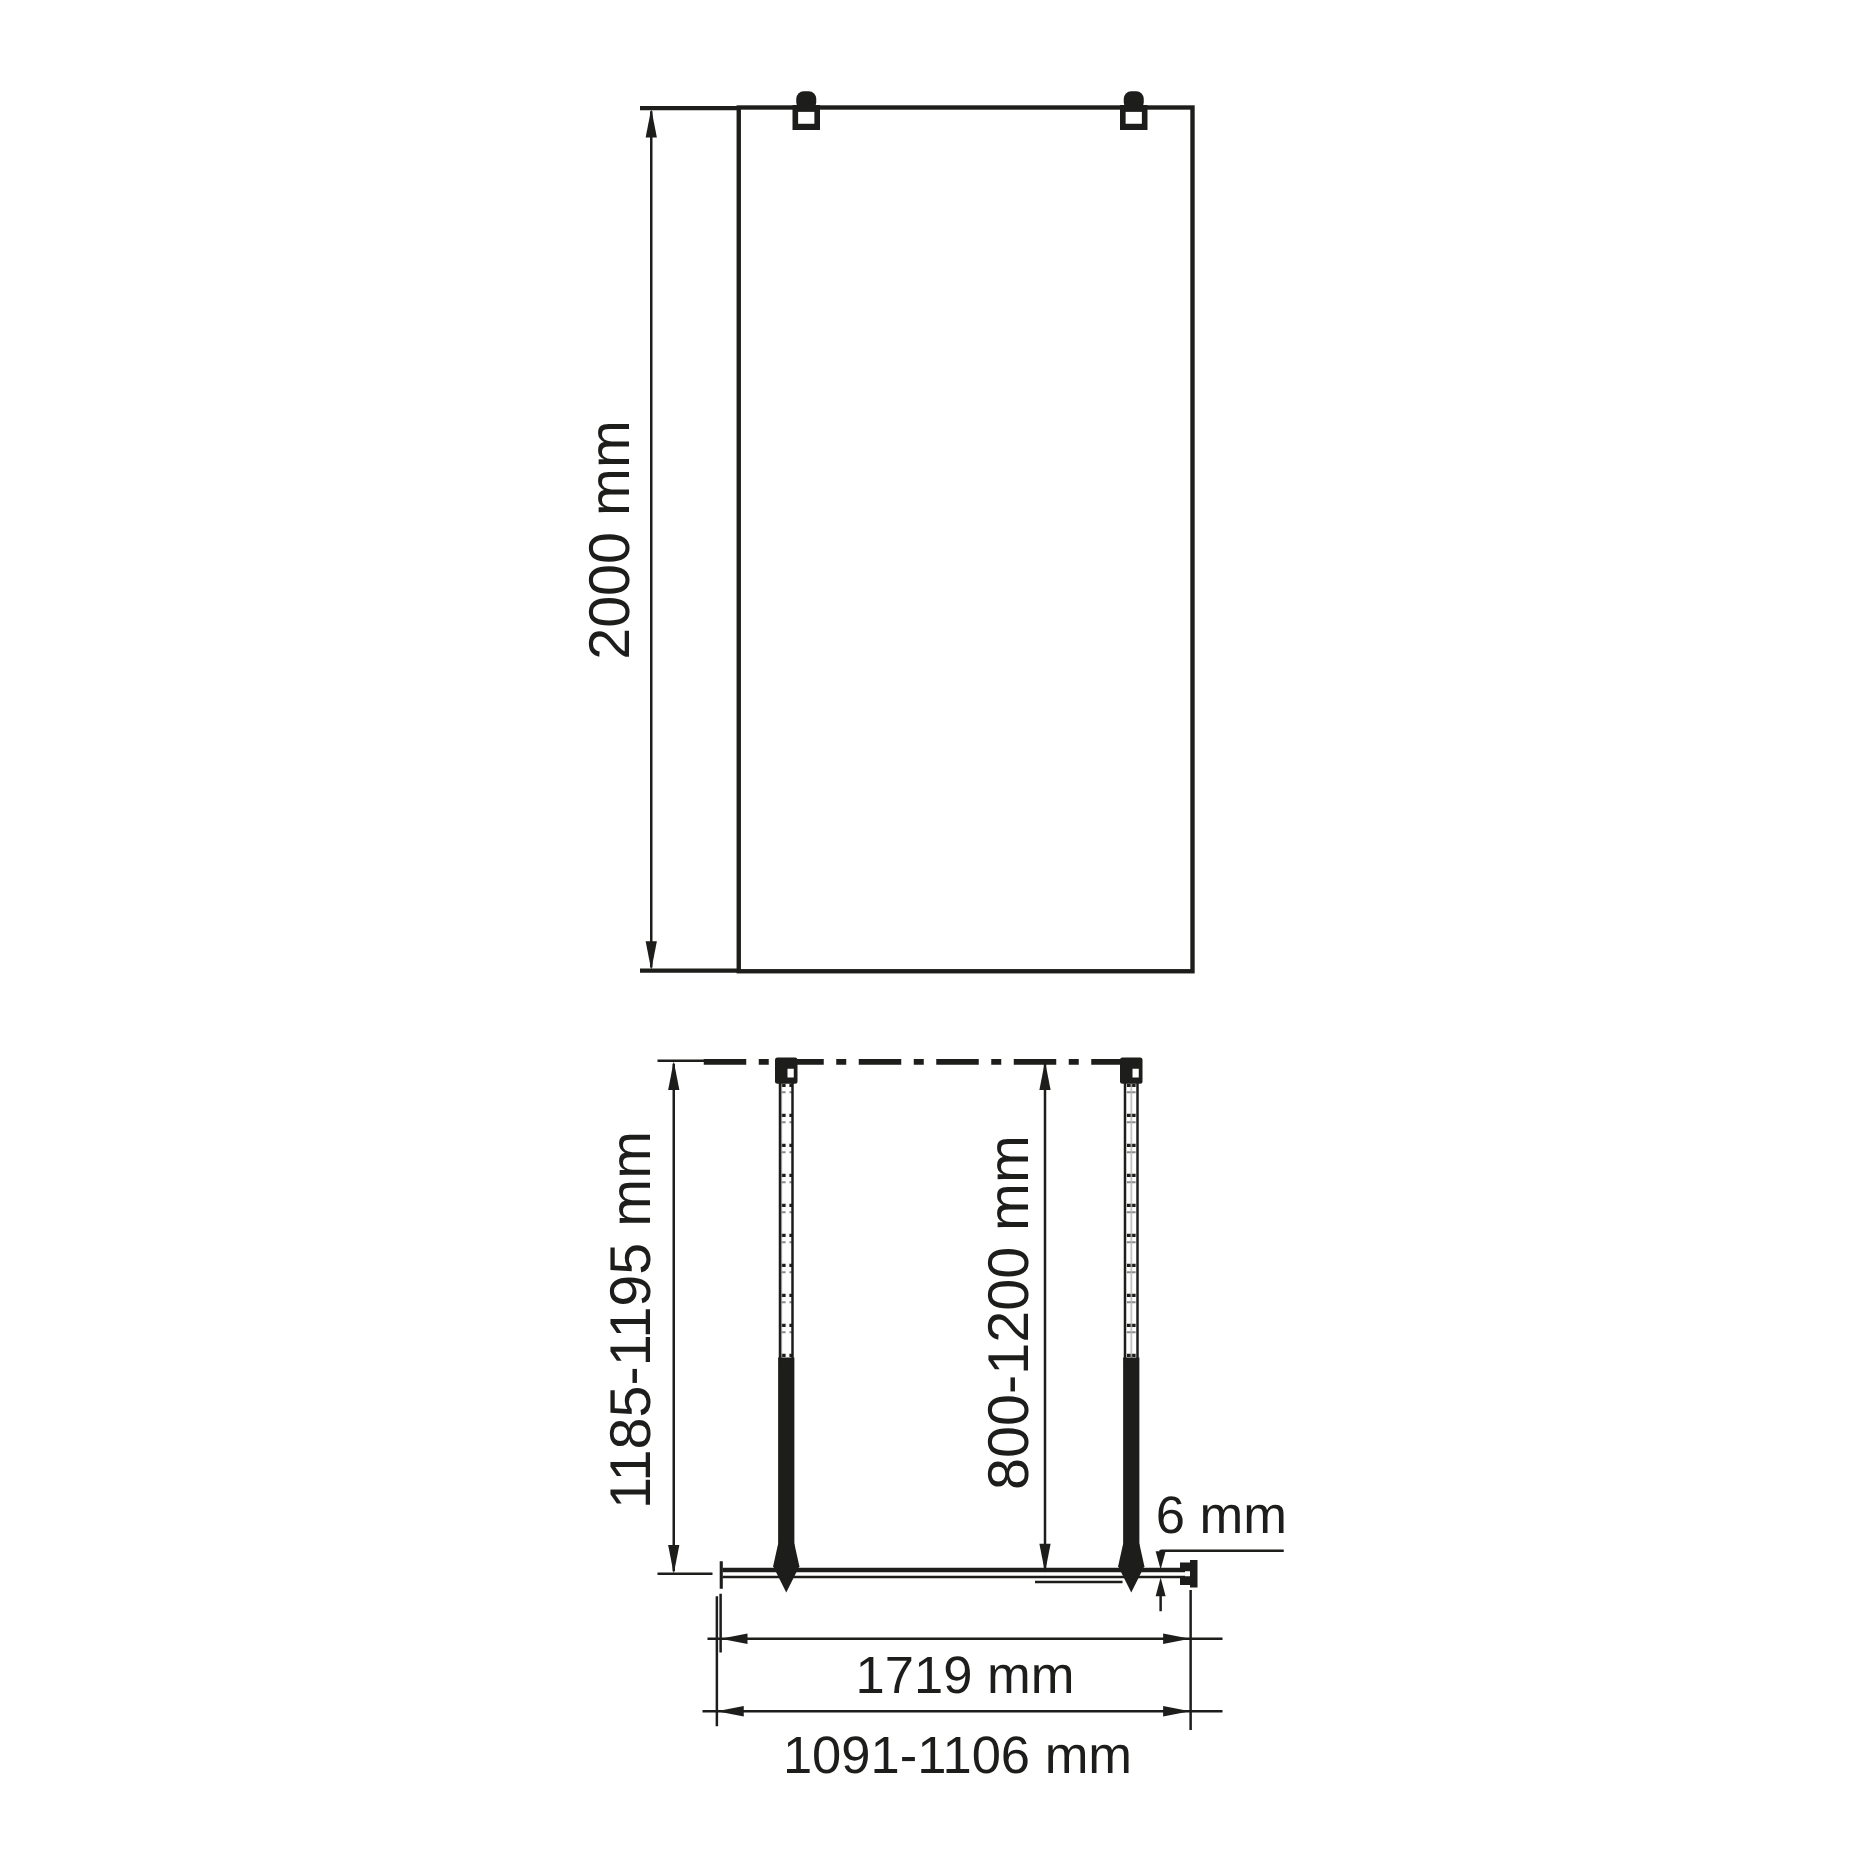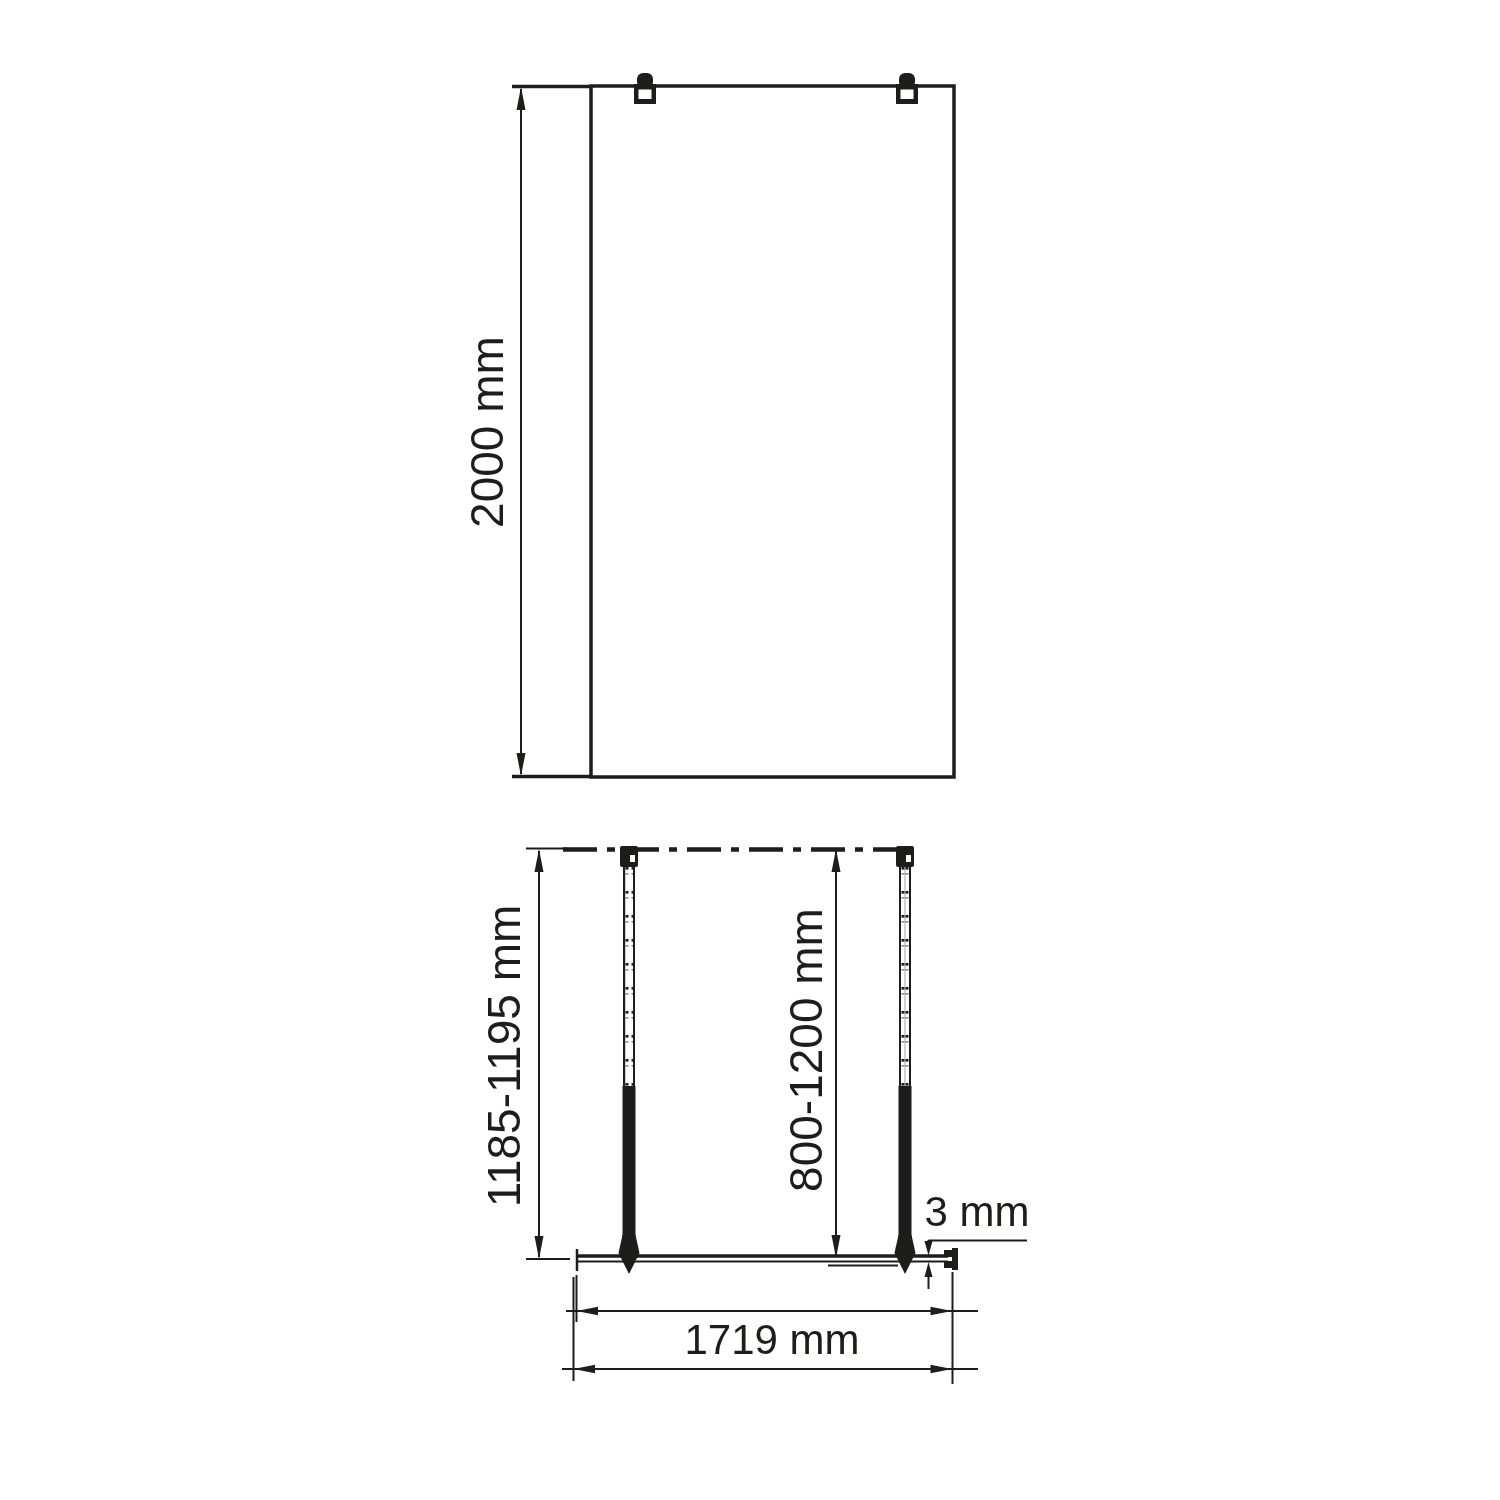--- a/index.html
+++ b/index.html
@@ -130,17 +130,18 @@
       <line x1="952.5" y1="1272" x2="952.5" y2="1384" stroke="#1d1d1b" stroke-width="2"></line>
     </g>
   </svg>
 
   <div class="lbl rot" style="left:487px;top:432px">2000 mm</div>
 
   <div class="lbl rot" style="left:504px;top:1056px">1185-1195 mm</div>
 
   <div class="lbl rot" style="left:806px;top:1050px">800-1200 mm</div>
 
-  <div class="lbl" style="left:977px;top:1212px">3 mm</div>
+  <div class="lbl" style="left:977px;top:1212px">6 mm</div>
 
   <div class="lbl" style="left:772px;top:1340px">1719 mm</div>
 
+  <div class="lbl" style="left:766px;top:1404px">1091-1106 mm</div>
 </div>
 
 </body></html>

